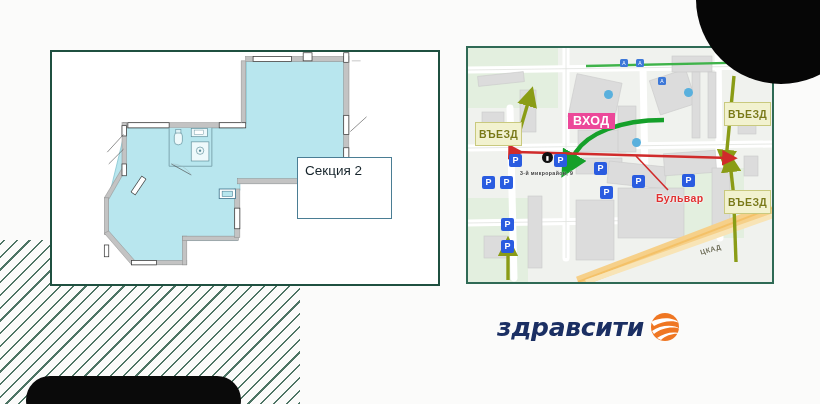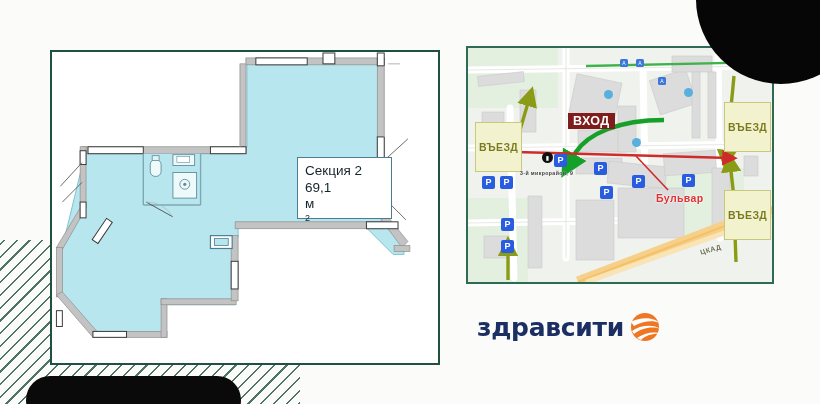--- a/index.html
+++ b/index.html
@@ -33,21 +33,21 @@
     opacity:.85;
   }
   .hatch-mask{
     position:absolute;left:0;bottom:0;width:300px;height:164px;
     overflow:hidden;
   }
 
   
   .plan-card{
     position:absolute; left:50px; top:50px;
-    width:390px; height:315px;
+    width:390px; height:236px;
     background:#ffffff;
     border:2px solid #1f5040;
     box-sizing:border-box;
   }
   .plan-svg{position:absolute;inset:0;width:100%;height:100%;}
 
   .plan-label{
     position:absolute; left:245px; top:105px;
     width:95px; height:62px;
     background:#ffffff;
@@ -77,25 +77,25 @@
     font-weight:bold;
     letter-spacing:.4px;
     box-sizing:border-box;
     white-space:nowrap;
   }
   .lbl-vezd{
     background:#f2f2cf;
     color:#7a7a16;
     border:1px solid #c9c97e;
     font-size:10.5px;
-    padding:18px 3px;
+    padding:5px 3px;
     text-shadow:0 0 1px #ffffff;
   }
   .lbl-vhod{
-    background:#7f1d1d;
+    background:#ec4899;
     color:#ffffff;
     font-size:12.5px;
     padding:1px 5px;
   }
   .lbl-bulvar{
     color:#e03030;
     font-size:10.5px;
     font-weight:bold;
     text-shadow:0 0 2px #fff,0 0 2px #fff;
   }
@@ -131,22 +131,22 @@
     background:#59b0dd;
   }
   .blackpin{
     position:absolute;width:11px;height:11px;border-radius:50%;
     background:#111;color:#fff;font-size:6px;
     display:flex;align-items:center;justify-content:center;
   }
 
   
   .brand{
-    position:absolute; left:477px; top:311px;
-    display:flex; align-items:center; gap:4px;
+    position:absolute; left:497px; top:311px;
+    display:flex; align-items:center; gap:4px;font-style:italic;
   }
   .brand-text{
     font-size:25px; font-weight:bold;
     color:#1b2f63; letter-spacing:-.3px;
     font-family:"DejaVu Sans", sans-serif;
   }
   .brand-mark{width:34px;height:32px;display:block;}
 </style>
 </head>
 <body>
@@ -246,21 +246,20 @@
         <path d="M95,152 L122,167" stroke="#4a4a4a" stroke-width=".9" fill="none"></path>
         <path d="M95,152 A 30 30 0 0 1 122 167" stroke="#9db8bf" stroke-width=".7" fill="none"></path>
       </g>
 
       <rect x="160" y="186" width="22" height="13" fill="#ffffff" stroke="#4a7d94" stroke-width="1.2"></rect>
       <rect x="164" y="189" width="14" height="7" fill="#b8e6ee" stroke="#4a7d94" stroke-width=".8"></rect>
     </svg>
 
     <div class="plan-label">
       <span>Секция 2</span>
-      <span><span>69,1</span> <span>м</span><sup>2</sup></span>
     </div>
   </div>
 
   <div class="map-card">
     <svg class="map-svg" viewBox="0 0 304 234">
       <rect x="0" y="0" width="304" height="234" fill="#f0f2ee"></rect>
 
       <g fill="#e3efdf">
         <rect x="0" y="0" width="90" height="60"></rect>
         <rect x="0" y="150" width="60" height="84"></rect>

